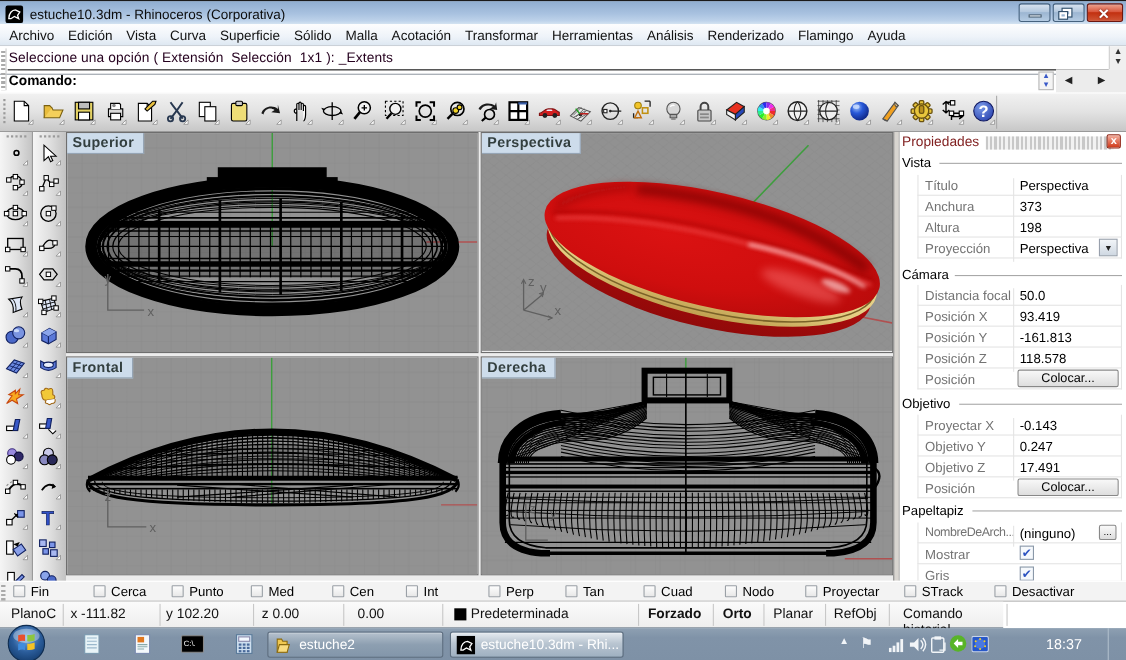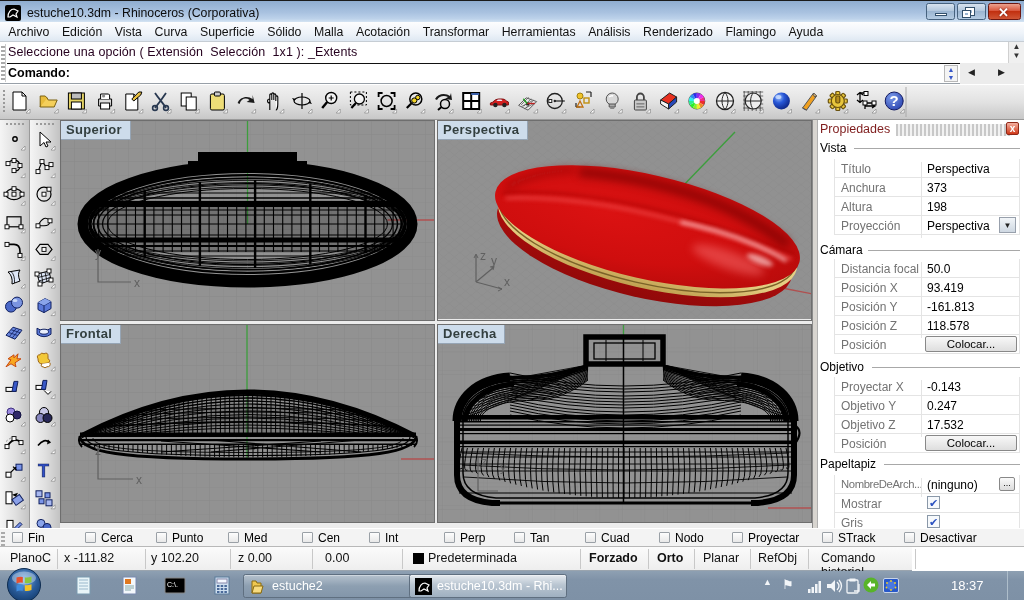--- a/index.html
+++ b/index.html
@@ -8,21 +8,21 @@
 .capbtn{position:absolute;top:2px;height:17px;border-radius:2.5px;border:1px solid #46627e}
 #bmin{left:926px;width:29px;background:linear-gradient(#d7e2ef,#b3c8de 45%,#9cb6d2 50%,#b4cbe2)}
 #bmax{left:957px;width:29px;background:linear-gradient(#d7e2ef,#b3c8de 45%,#9cb6d2 50%,#b4cbe2)}
 #bclose{left:988px;width:33px;background:linear-gradient(#eba28f,#d9573d 45%,#c23010 50%,#cf5535);border-color:#6c1710}
 #bmin i{position:absolute;left:8px;top:9px;width:12px;height:3px;background:#fff;border:1px solid #33506b;display:block}
 #bmax i{position:absolute;left:8px;top:3.5px;width:8px;height:7px;border:2px solid #fff;outline:1px solid #33506b;display:block}
 #bmax b{position:absolute;left:5px;top:6.5px;width:7px;height:6px;border:2px solid #fff;outline:1px solid #33506b;background:#9cb6d2;display:block}
 #bclose i{position:absolute;left:9px;top:1px;color:#fff;font-style:normal;font-weight:bold;font-size:13px;text-shadow:0 0 2px #601008;display:block}
 #menubar{position:absolute;left:0;top:22px;width:1024px;height:20px;background:linear-gradient(#fdfdfe,#eef3f9 60%,#dee8f2);border-bottom:1px solid #c6cdd4;font-size:12.3px;color:#111;padding-left:2px}
 .mi{display:inline-block;padding:3px 6.3px 0 6.3px}
-#cmd{position:absolute;left:0;top:42px;width:1024px;height:42px;background:#fff;border-bottom:1px solid #98a0a8}
+#cmd{position:absolute;left:0;top:42px;width:1024px;height:26px;background:#fff;border-bottom:1px solid #98a0a8}
 #cmd .grip{position:absolute;left:1px;top:2px;width:5px;height:38px;background:repeating-linear-gradient(#fff 0 2px,#aaa 2px 4px);border-right:1px solid #ccc}
 #cline1{position:absolute;left:8px;top:3px;font-size:12.5px;color:#25001e;letter-spacing:0.1px}
 #cline2{position:absolute;left:8px;top:24px;font-size:12.5px;font-weight:bold;color:#000}
 #cmdsep{position:absolute;left:7px;top:20.5px;width:1001px;height:1.6px;background:#111}
 #cscroll{position:absolute;right:0;top:0;width:16px;height:21px;background:#f0f0f0;border-left:1px solid #d0d0d0;font-size:8px;color:#333;text-align:center;line-height:9px}
 #cspin{position:absolute;left:944px;top:23px;width:14px;height:17px;border:1px solid #b8b8b8;font-size:7px;color:#3858c8;text-align:center;line-height:8px;background:#f4f4f4}
 #carr{position:absolute;left:960px;top:21px;width:64px;height:21px;background:#ececec;color:#222;font-size:9px}
 #toolbar{position:absolute;left:0;top:84px;width:1024px;height:36px}
 #main{position:absolute;left:0;top:120px;width:1024px;height:408px;background:#ececec}
 #sidebar{position:absolute;left:0;top:0;width:60px;height:408px}
@@ -44,21 +44,21 @@
 .dots{position:absolute;right:4px;top:1.5px;width:16px;height:14px;background:linear-gradient(#fafafa,#dcdcdc);border:1px solid #888;border-radius:2px;font-size:9px;text-align:center;line-height:11px}
 .cbx{position:absolute;left:92px;top:2px;width:13px;height:13px;background:#f6f9fc;border:1px solid #8a98a8;color:#2b52c0;font-size:11px;line-height:12px;text-align:center}
 #osnap{position:absolute;left:0;top:528px;width:1024px;height:19px;background:#f3f3f3;border-top:1px solid #fff;border-bottom:1px solid #b8b8b8;font-size:12px}
 .ock{position:absolute;top:3px;width:11px;height:11px;background:linear-gradient(#fdfdfd,#e8e8e8);border:1px solid #9aa0a6;border-radius:1px}
 .olb{position:absolute;top:2px;color:#000}
 #status{position:absolute;left:0;top:547px;width:912px;height:24px;background:linear-gradient(#fbfbfb,#eeeeee);border-bottom:1px solid #9aa4ae;font-size:12.5px;color:#111}
 .sf{position:absolute;top:4px}
 .ssep{position:absolute;top:2px;width:1px;height:20px;background:#c8c8c8}
 #taskbar{position:absolute;left:0;top:571px;width:1024px;height:29px;background:linear-gradient(#8ea0b2,#8093a8 30%,#7e91a6)}
 .tbtn{position:absolute;top:2.5px;height:24px;border:1px solid #5f6f80;border-radius:2.5px;color:#fff;font-size:12.5px;box-shadow:inset 0 1px 0 rgba(255,255,255,0.35)}
-#tb1{left:243px;width:188px;background:linear-gradient(#b6c2ce,#8d9fb1 50%,#8396aa)}
+#tb1{left:243px;width:160px;background:linear-gradient(#b6c2ce,#8d9fb1 50%,#8396aa)}
 #tb2{left:409px;width:158px;background:linear-gradient(#e6ebf0,#b9c5d1 45%,#9fb0c1)}
 .trayic{position:absolute;top:6px;color:#f2f5f8;font-size:13px}
 #clock{position:absolute;left:951px;top:7px;color:#fff;font-size:13px}
 </style></head><body>
 <div id="titlebar">
  <div id="tbicon"><svg width="16" height="16">
         <path d="M3 12 C3 7 6 4 9 4 L13 6 L11 9 L12 12 L8 10 L5 12 Z" fill="none" stroke="#fff" stroke-width="1.2"></path>
       </svg></div>
  <div id="tbtitle">estuche10.3dm - Rhinoceros (Corporativa)</div>
  <div class="capbtn" id="bmin">
@@ -1086,21 +1086,21 @@
   <div class="prow" style="top:257px">
         <span class="pl">Proyectar X</span>
         <span class="pv">-0.143</span>
       </div>
       <div class="prow" style="top:276px">
         <span class="pl">Objetivo Y</span>
         <span class="pv">0.247</span>
       </div>
       <div class="prow" style="top:295px">
         <span class="pl">Objetivo Z</span>
-        <span class="pv">17.532</span>
+        <span class="pv">17.491</span>
       </div>
       <div class="prow" style="top:314px">
         <span class="pl">Posición</span>
         <span class="pbtn">Colocar...</span>
       </div>
   <div class="psec" style="top:337px">Papeltapiz</div>
       <div class="psline" style="left:66px;top:344px;width:136px"></div>
   <div class="prow" style="top:355px">
         <span class="pl" style="font-size:11.3px;letter-spacing:-0.4px">NombreDeArch...</span>
         <span class="pv">(ninguno)</span>

